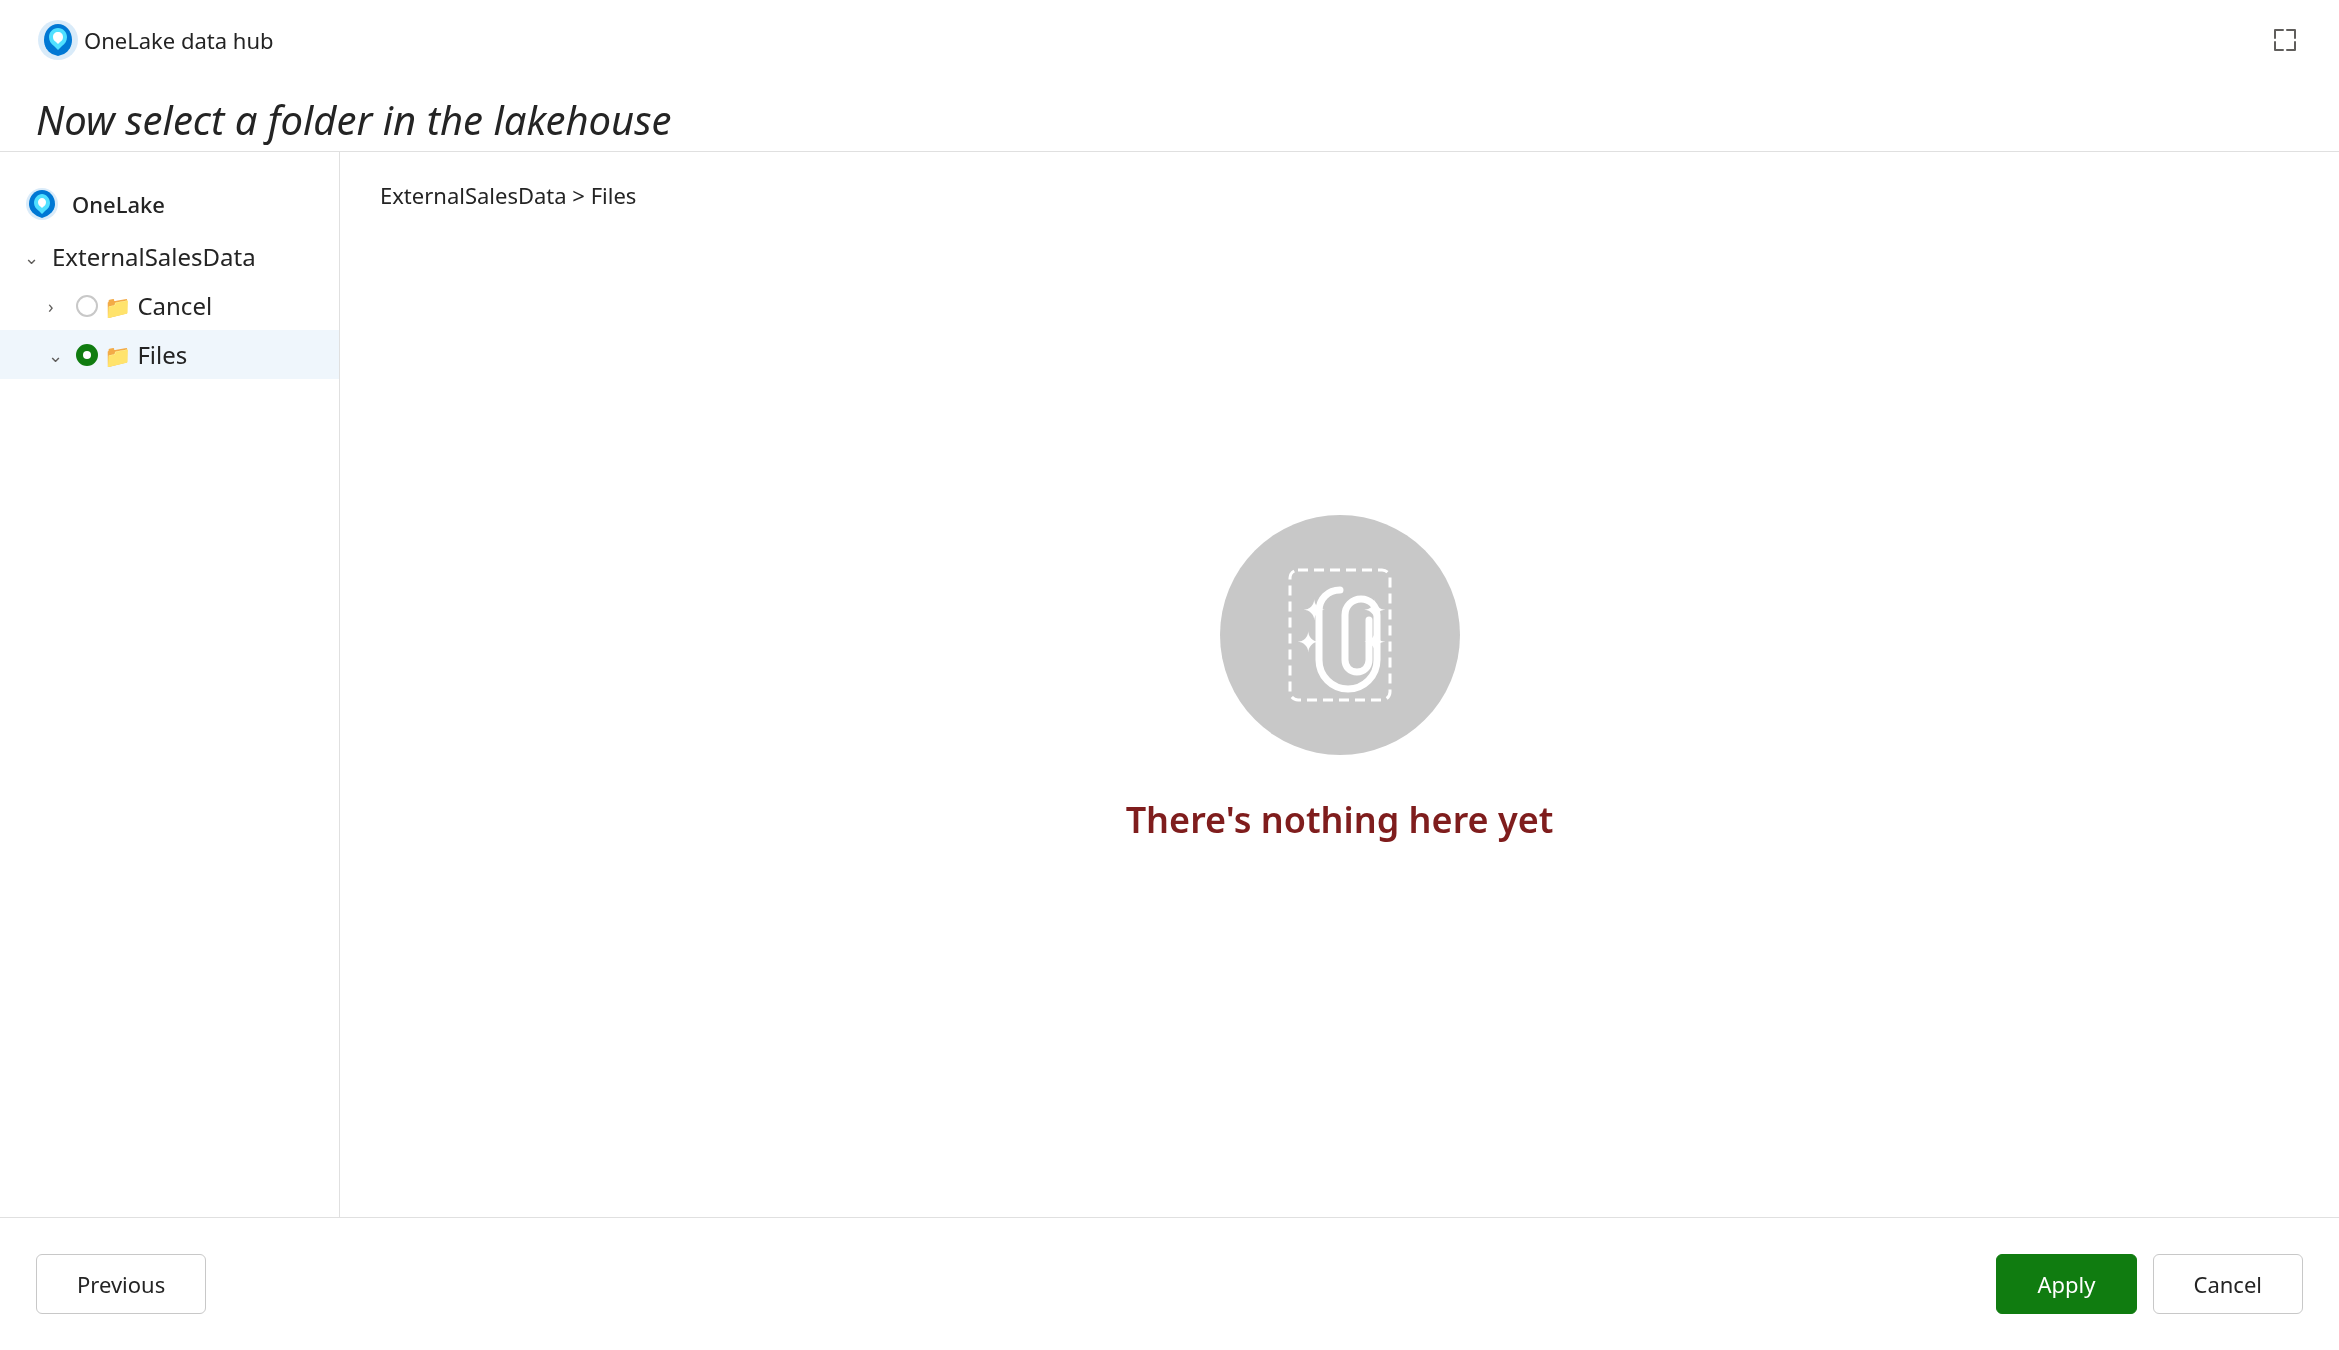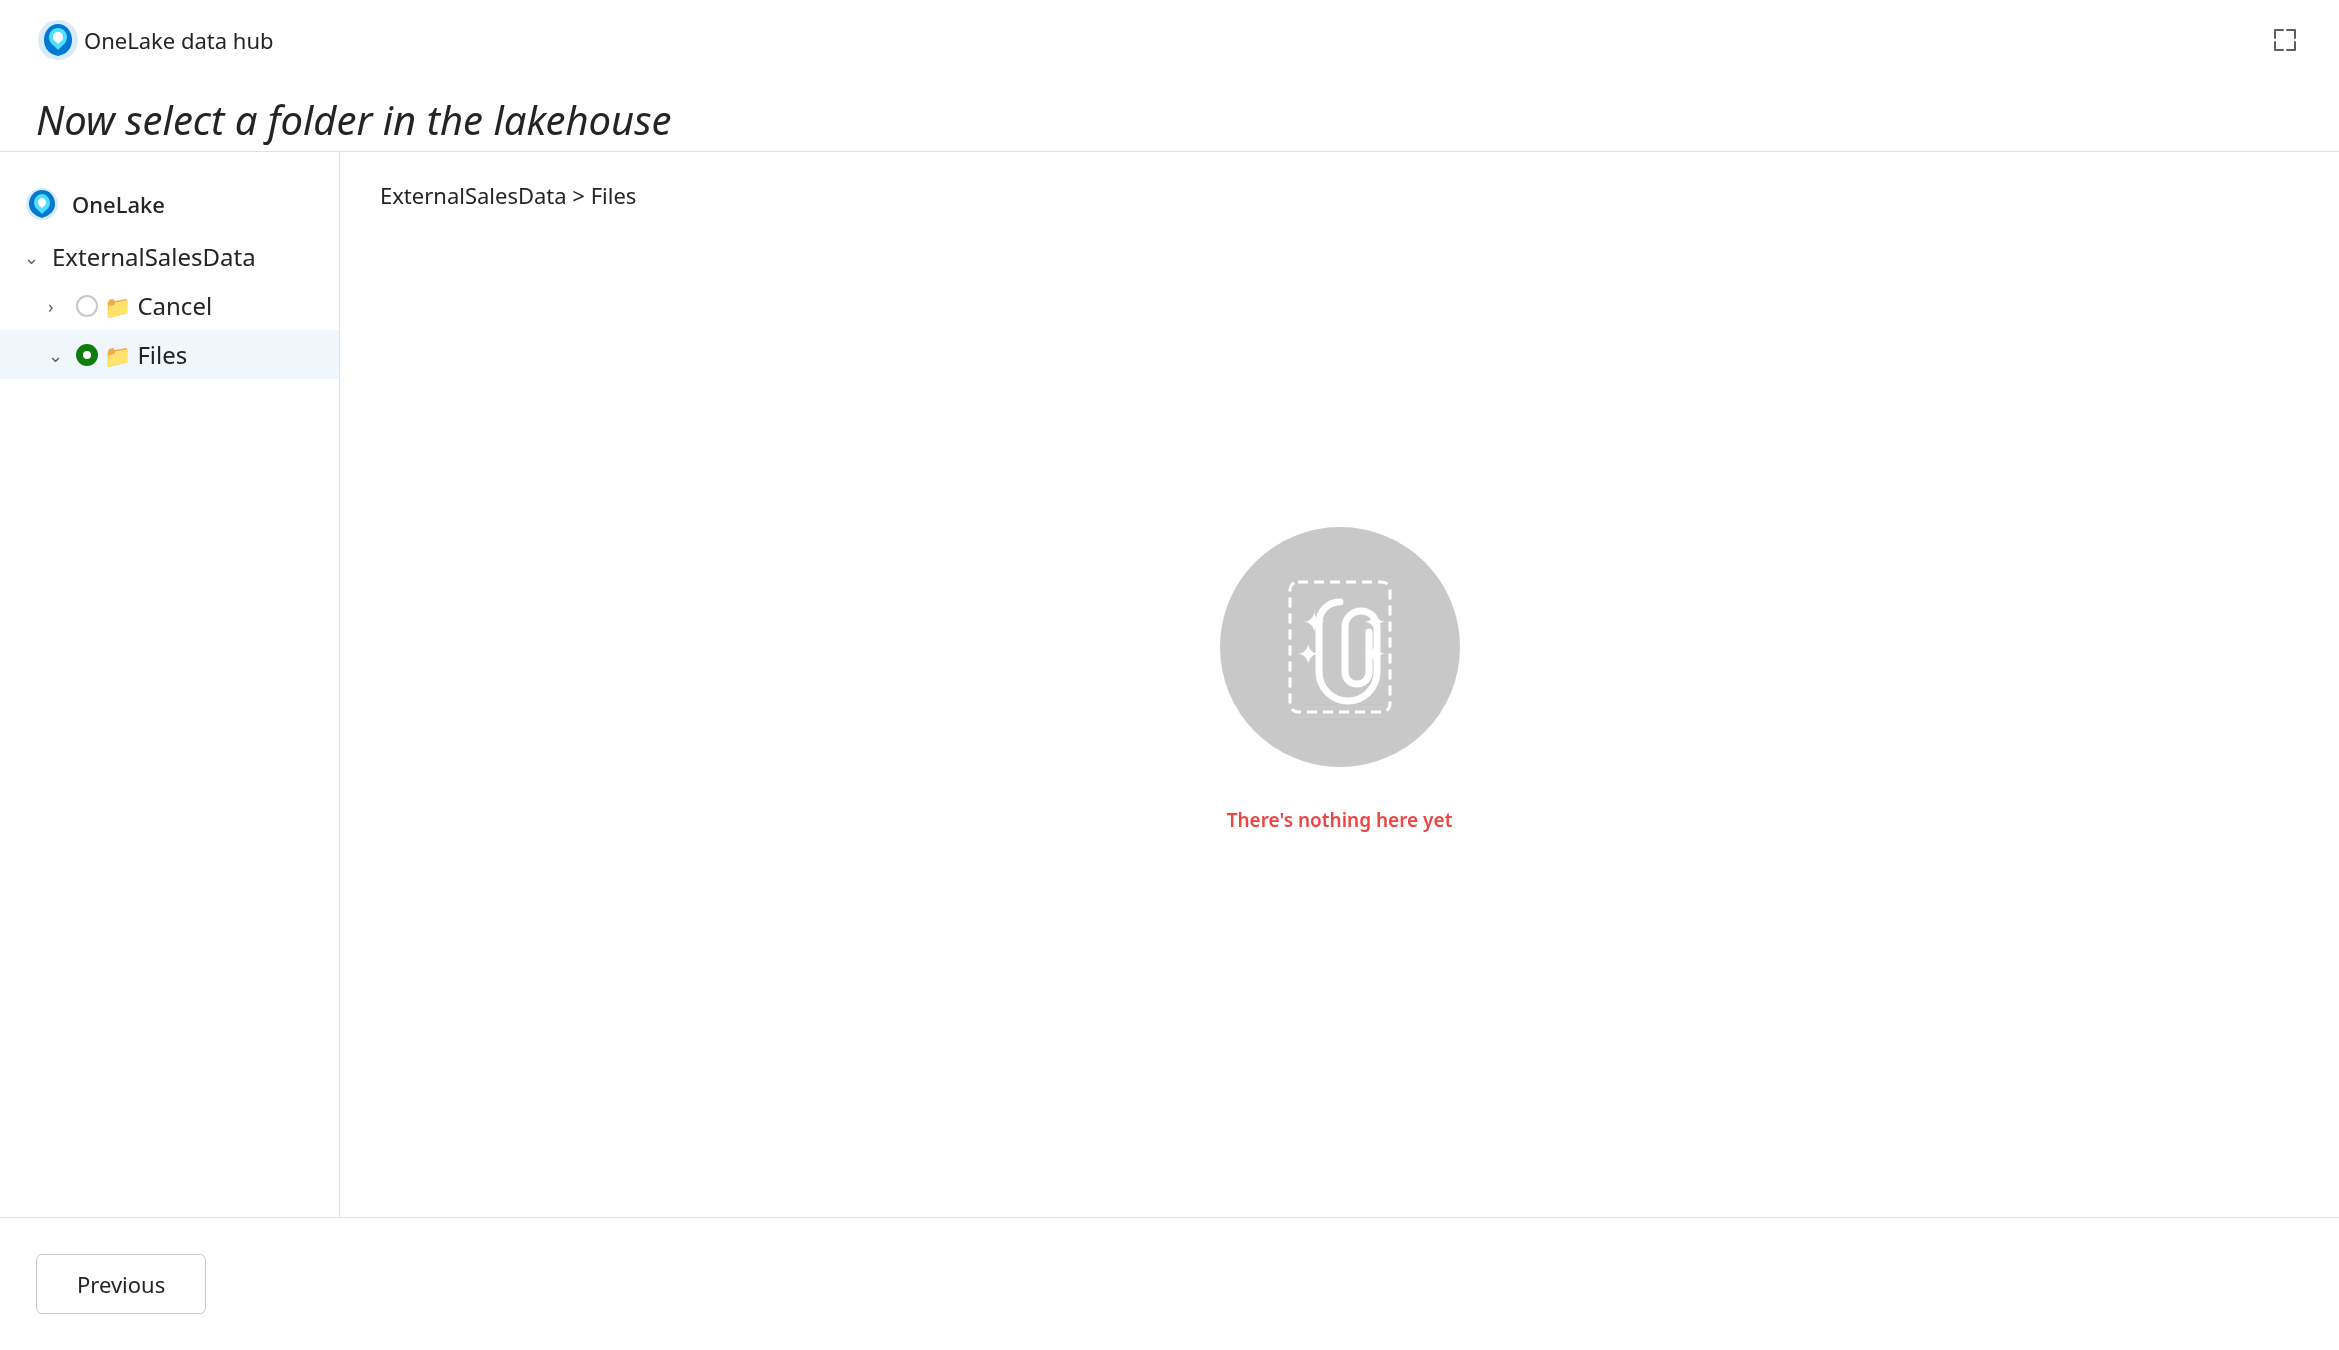--- a/index.html
+++ b/index.html
@@ -190,22 +190,22 @@
       border-radius: 50%;
       background: #c8c8c8;
       display: flex;
       align-items: center;
       justify-content: center;
       margin-bottom: 40px;
       position: relative;
     }
 
     .empty-message {
-      font-size: 19px;
-      color: #ef4444;
+      font-size: 36px;
+      color: #7f1d1d;
       font-weight: 600;
     }
 
     
     .footer {
       display: flex;
       align-items: center;
       justify-content: space-between;
       padding: 36px 36px;
       border-top: 1.5px solid #e0e0e0;
@@ -332,13 +332,17 @@
         </div>
       </div>
       <span class="empty-message">There's nothing here yet</span>
     </div>
 
   </div>
 </div>
 
 <div class="footer">
   <button class="btn">Previous</button>
+  <div class="footer-right">
+    <button class="btn btn-primary">Apply</button>
+    <button class="btn">Cancel</button>
+  </div>
 </div>
 
 </body></html>

